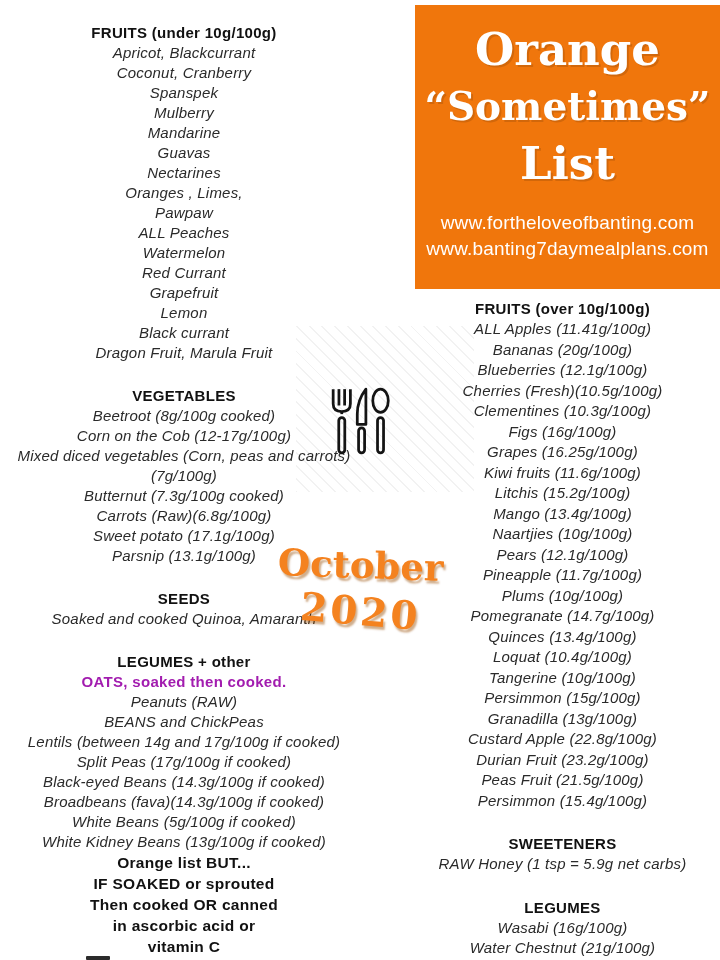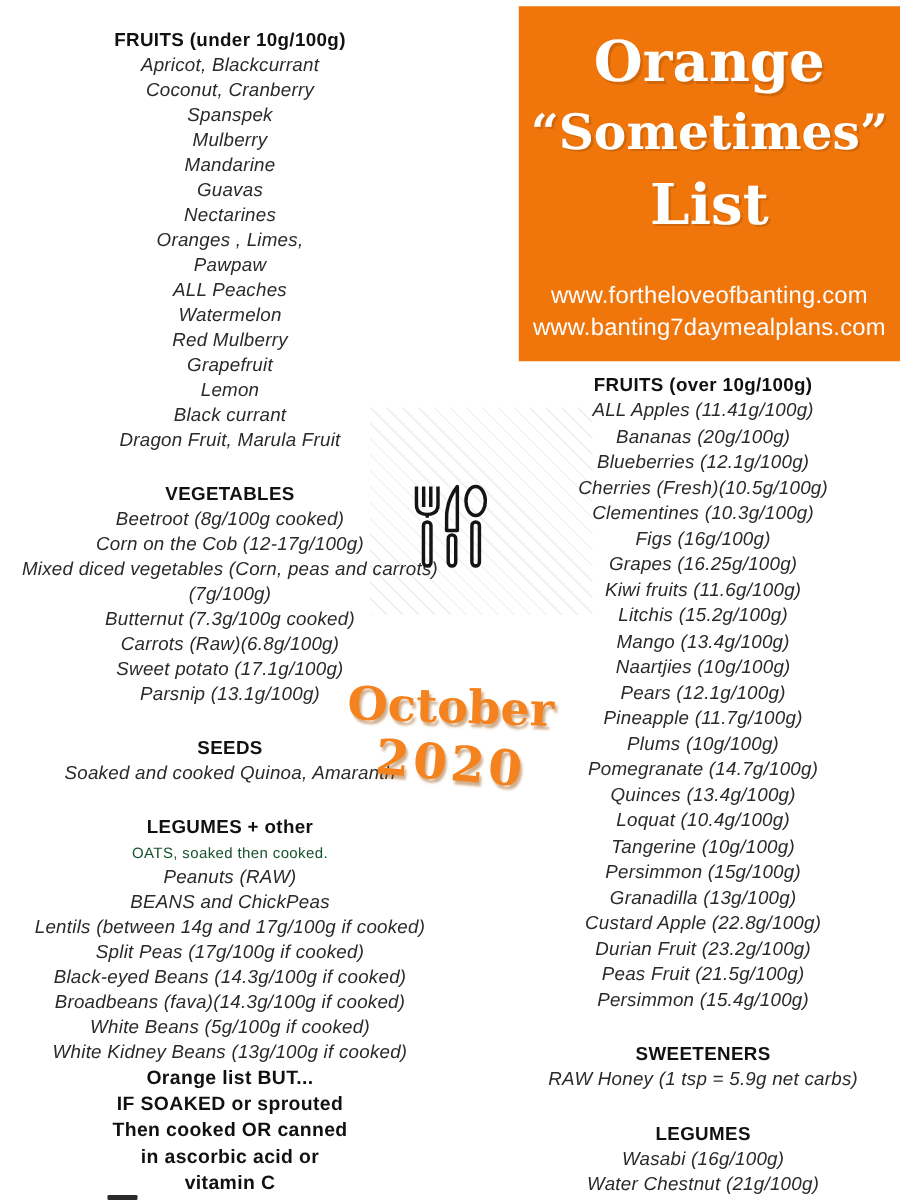--- a/index.html
+++ b/index.html
@@ -7,34 +7,34 @@
        font-family:"Liberation Sans", sans-serif;color:#1a1a1a;}
   .page{position:relative;width:720px;height:871px;}
 
   
   .col{position:absolute;text-align:center;}
   .left-col{left:8px;top:22px;width:352px;}
   .right-col{left:415px;top:298px;width:295px;}
   .section{margin-top:22px;}
   .section:first-child{margin-top:0;}
   .heading{font-weight:bold;font-size:15px;line-height:21px;letter-spacing:0.3px;color:#111;}
-  .subheading{font-weight:normal;font-size:12px;line-height:20px;letter-spacing:0.3px;color:#14532d;}
+  .subheading{font-weight:bold;font-size:15px;line-height:20px;letter-spacing:0.3px;color:#a21caf;}
   .item{font-style:italic;font-size:15px;line-height:20px;letter-spacing:0.2px;color:#2a2a2a;}
   .right-col .item{line-height:20.5px;}
   .note{font-weight:bold;font-size:15.5px;line-height:21px;letter-spacing:0.3px;color:#111;}
 
   
   .banner{position:absolute;left:415px;top:5px;width:305px;height:284px;
           background:#F0760C;text-align:center;box-sizing:border-box;padding-top:16px;}
   .banner .t{font-family:"DejaVu Serif", serif;font-weight:bold;color:#ffffff;
              line-height:57px;text-shadow:2px 2px 0 rgba(0,0,0,0.12);}
   .banner .t1{font-size:45px;}
   .banner .t2{font-size:39px;}
   .banner .t3{font-size:45px;}
-  .banner .urls{margin-top:32px;}
+  .banner .urls{margin-top:18px;}
   .banner .url{color:#ffffff;font-size:19px;line-height:26px;letter-spacing:0.2px;cursor:pointer;}
 
   
   .hatch{position:absolute;left:296px;top:326px;width:178px;height:166px;
          background:repeating-linear-gradient(45deg, rgba(0,0,0,0.05) 0 1.4px, transparent 1.4px 9px);}
   .cutlery{position:absolute;left:328px;top:386px;width:62px;height:70px;}
   .cutlery svg{width:100%;height:100%;display:block;}
 
   
   .stamp{position:absolute;left:278px;top:543px;width:165px;text-align:center;
@@ -59,21 +59,21 @@
         <div class="item">Coconut, Cranberry</div>
         <div class="item">Spanspek</div>
         <div class="item">Mulberry</div>
         <div class="item">Mandarine</div>
         <div class="item">Guavas</div>
         <div class="item">Nectarines</div>
         <div class="item">Oranges , Limes,</div>
         <div class="item">Pawpaw</div>
         <div class="item">ALL Peaches</div>
         <div class="item">Watermelon</div>
-        <div class="item">Red Mulberry</div>
+        <div class="item">Red Currant</div>
         <div class="item">Grapefruit</div>
         <div class="item">Lemon</div>
         <div class="item">Black currant</div>
         <div class="item">Dragon Fruit, Marula Fruit</div>
       </div>
       <div class="section">
         <div class="heading">VEGETABLES</div>
         <div class="item">Beetroot (8g/100g cooked)</div>
         <div class="item">Corn on the Cob (12-17g/100g)</div>
         <div class="item">Mixed diced vegetables (Corn, peas and carrots)</div>

